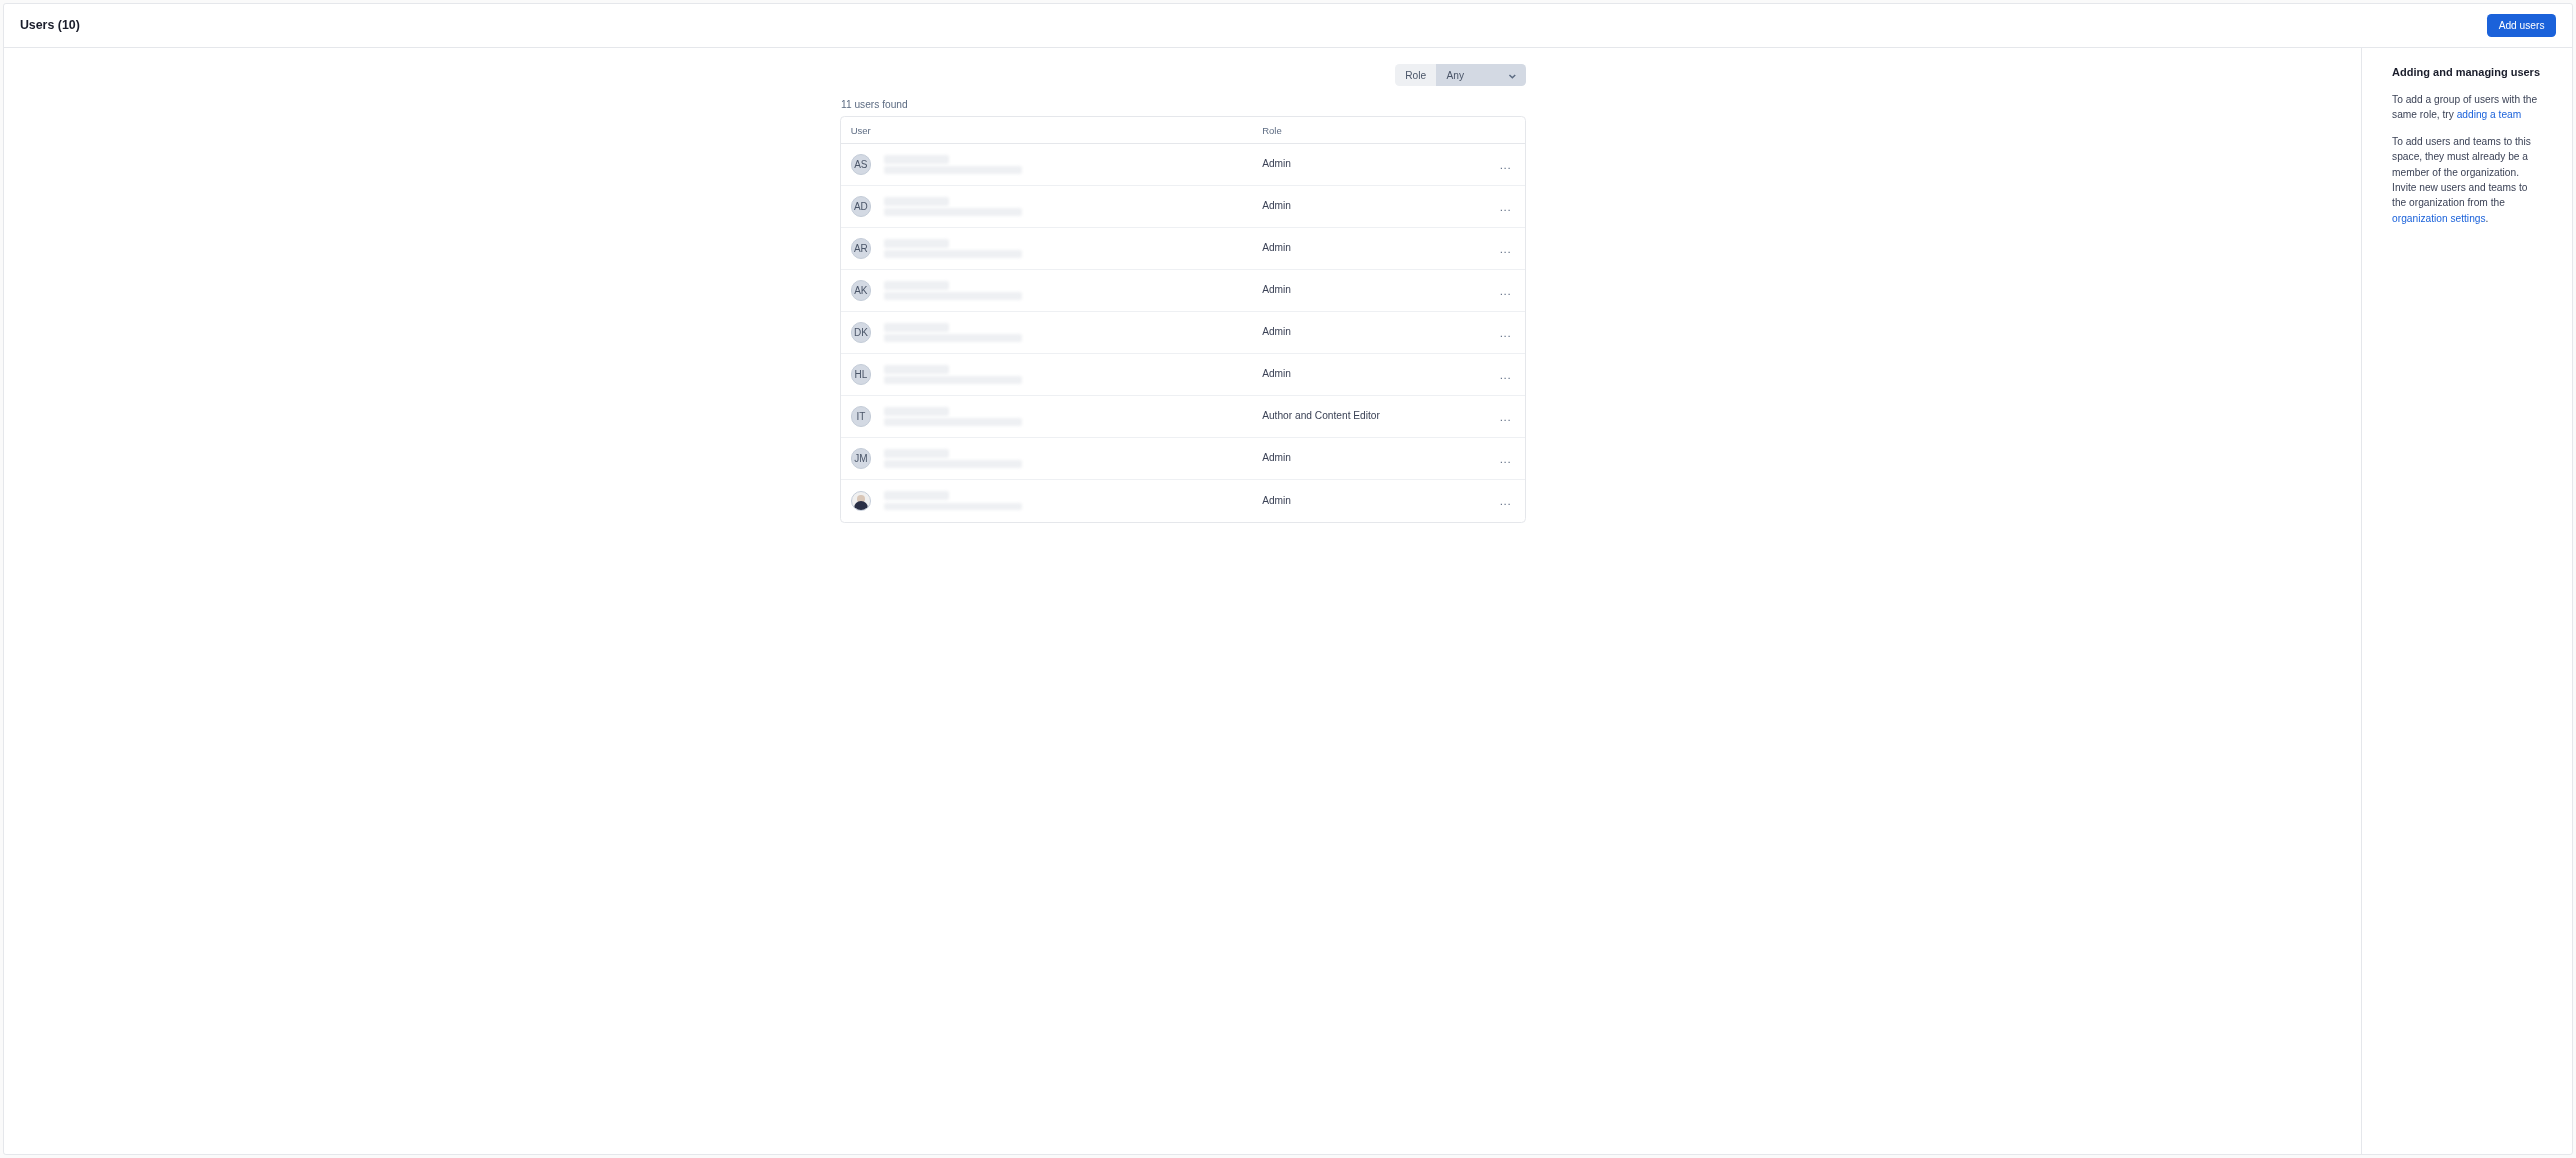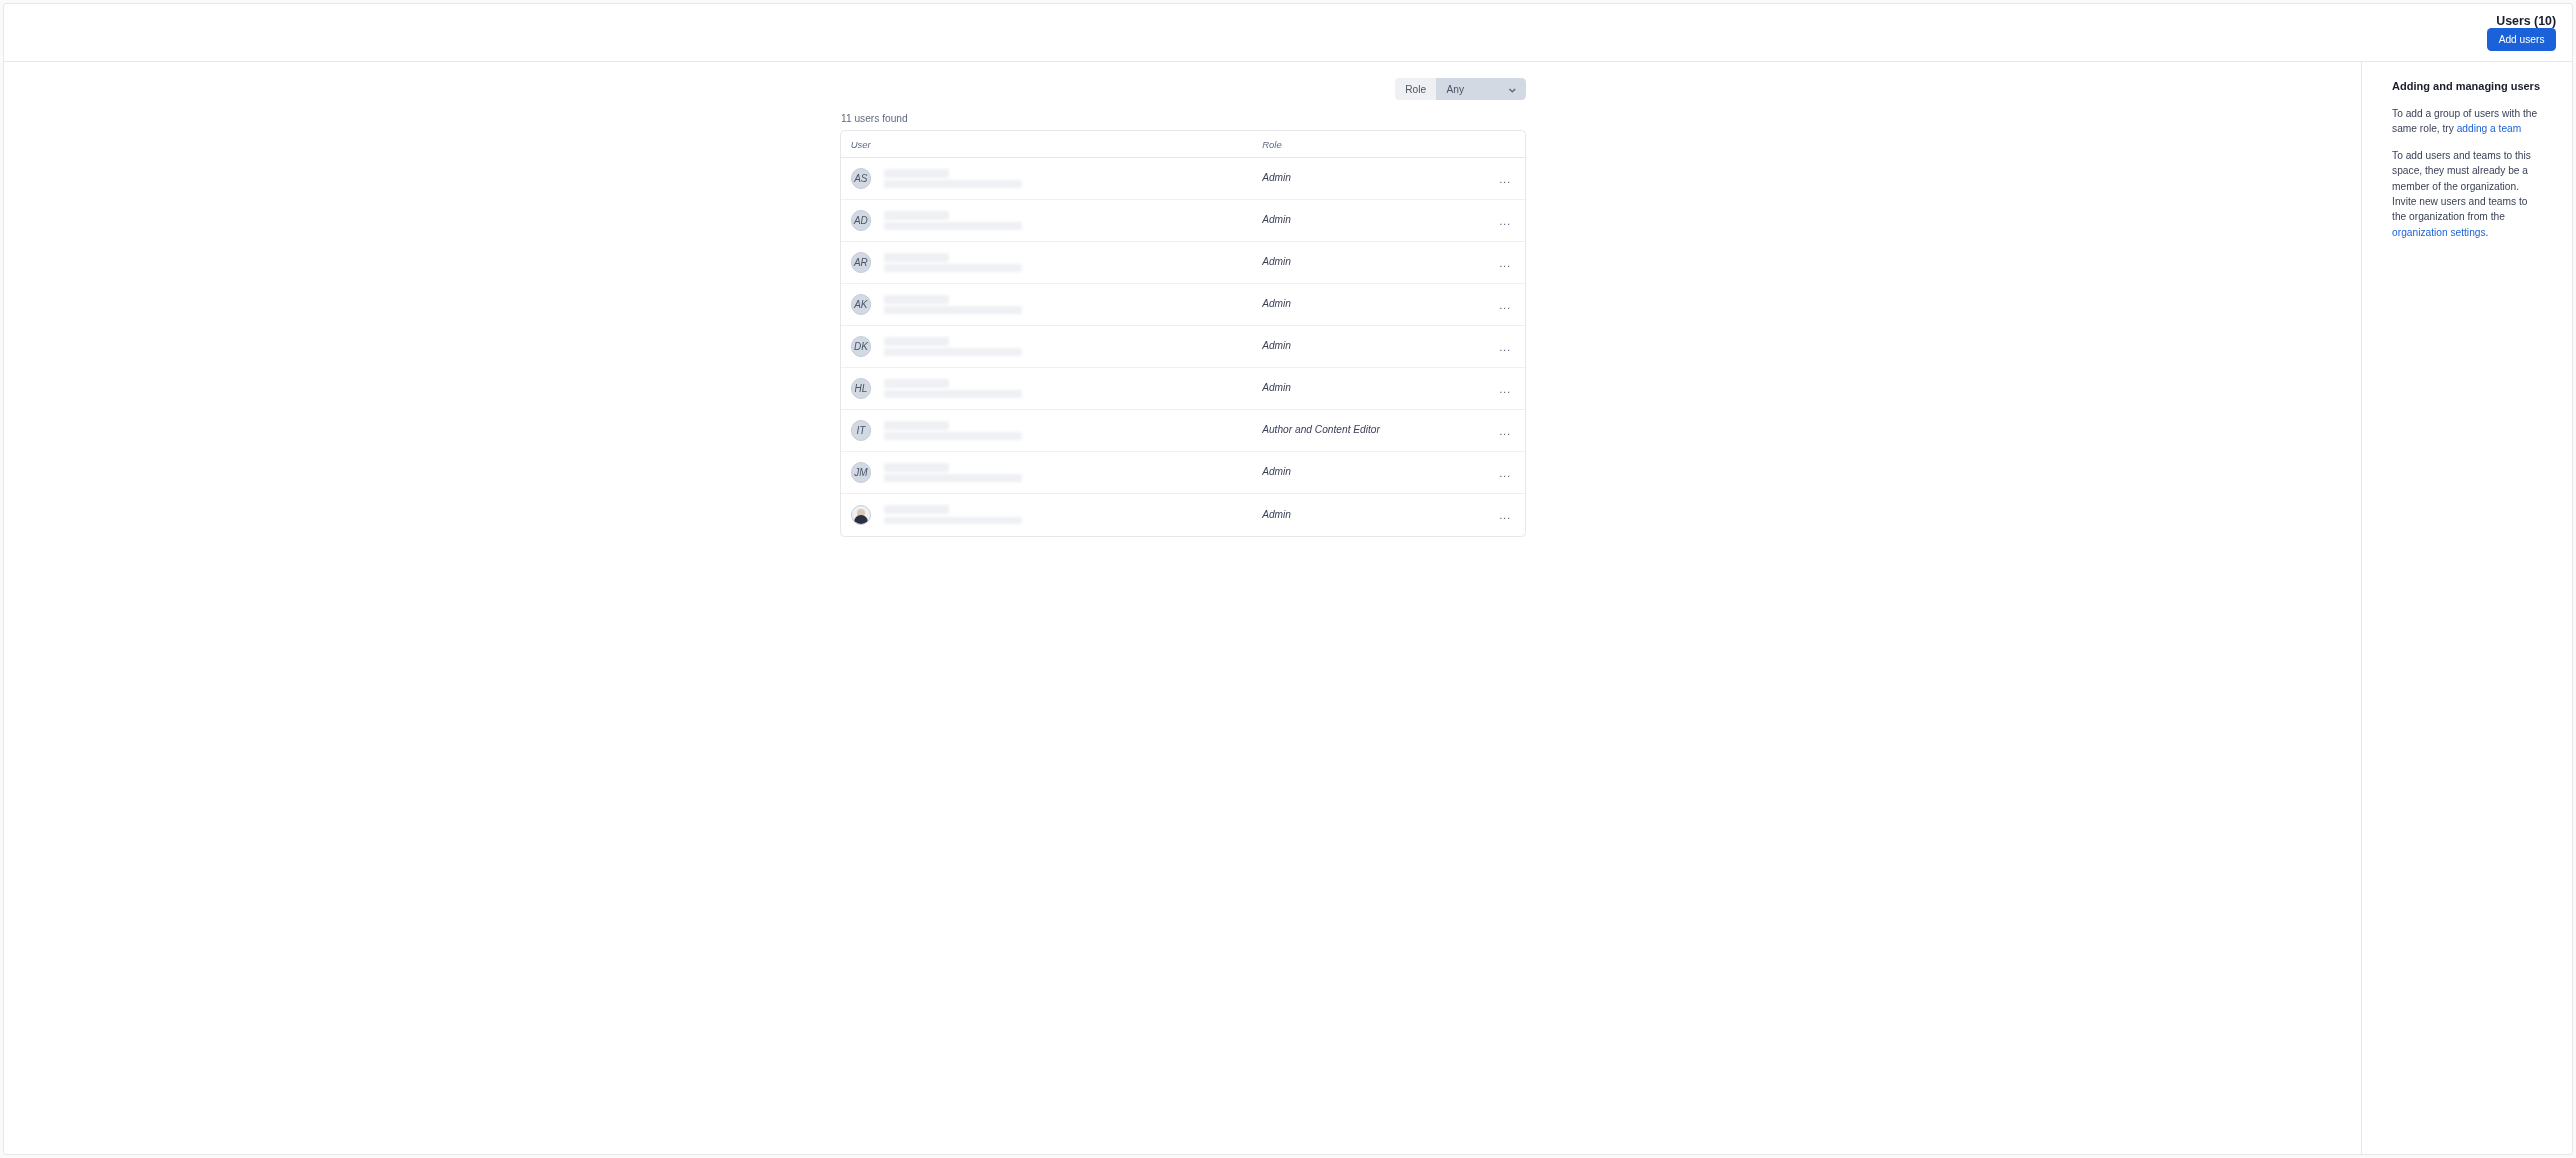--- a/index.html
+++ b/index.html
@@ -14,25 +14,24 @@
     margin: 2.9px;
     border: 0.7px solid #e5e7eb;
     border-radius: 2.9px;
     min-height: calc(100% - 5.8px);
     display: flex;
     flex-direction: column;
   }
   
   .header-bar {
     display: flex;
-    align-items: flex-end;
+    align-items: center;
     justify-content: space-between;
     padding: 10.2px 16px;
     border-bottom: 0.7px solid #e5e7eb;
-    flex-direction: column;
   }
   .header-title {
     font-size: 12.4px;
     font-weight: 700;
     color: #1a1d2b;
   }
   .btn-primary {
     background: #1b62da;
     color: #fff;
     border: none;
@@ -96,21 +95,20 @@
     margin-bottom: 5.8px;
     padding-left: 1.5px;
   }
   
   .user-table {
     width: 100%;
     border: 0.7px solid #e5e7eb;
     border-radius: 4.4px;
     overflow: hidden;
     font-size: 10.2px;
-    font-style: italic;
   }
   .user-table-head {
     display: flex;
     padding: 7.3px 10.2px;
     border-bottom: 0.7px solid #e5e7eb;
     color: #5c6b82;
     font-size: 9.5px;
   }
   .col-user { flex: 0 0 62%; }
   .col-role { flex: 0 0 30%; }

